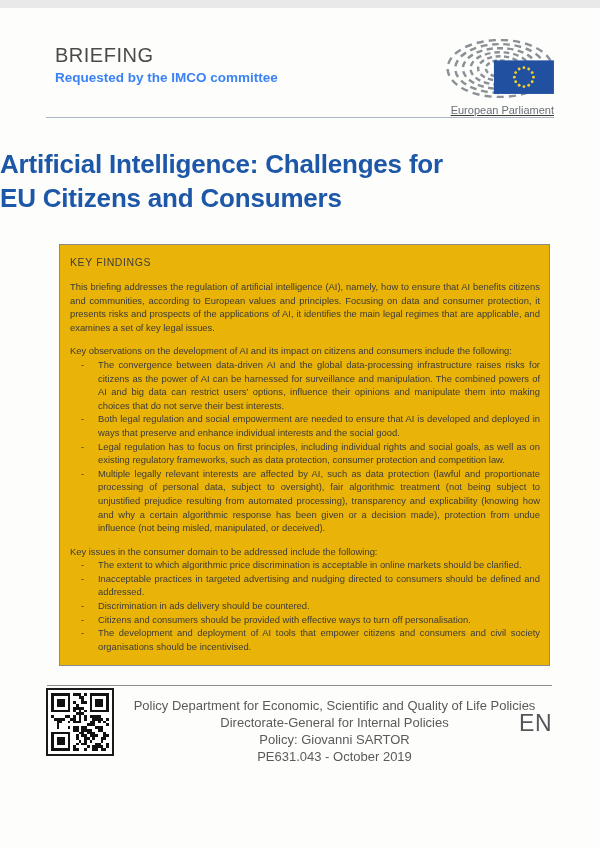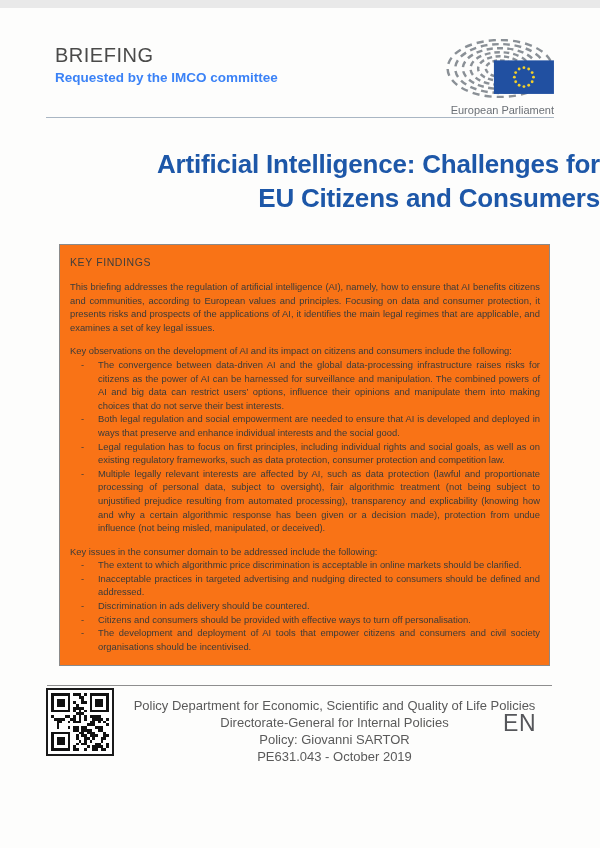--- a/index.html
+++ b/index.html
@@ -11,30 +11,30 @@
   }
   
   .header{
     height:110px;margin:0 46px;box-sizing:border-box;
     border-bottom:1px solid #a9b6c3;
     display:flex;justify-content:space-between;align-items:flex-start;
   }
   .header-left{padding:36px 0 0 9px;}
   .kicker{font-size:20px;letter-spacing:.5px;color:#4a4a49;font-weight:400;line-height:1.1;}
   .subtitle{font-size:13.5px;font-weight:700;color:#3b82f6;margin-top:4px;}
-  .logo-block{padding-top:31px;text-align:right;}
+  .logo-block{padding-top:31px;text-align:right;text-decoration:underline;}
   .logo-caption{font-size:11px;color:#6b7076;margin-top:2px;text-align:right;}
   
   .doc-title{
-    margin-top:29px;text-align:right;font-weight:700;
+    margin-top:29px;text-align:left;font-weight:700;
     font-size:26px;line-height:34px;color:#1d57a8;letter-spacing:-.2px;
   }
   
   .kf-box{
-    margin:29px 50px 0 59px;border:1px solid #8a8a8a;background:#f97316;
+    margin:29px 50px 0 59px;border:1px solid #8a8a8a;background:#eab308;
     padding:10px 9px 12px 10px;box-sizing:border-box;
   }
   .kf-heading{font-size:10.5px;color:#3e3e3d;letter-spacing:.6px;margin:1px 0 12px 0;}
   .kf-box p{
     margin:10px 0 0 0;font-size:9.4px;line-height:13.6px;
     text-align:justify;color:#3b3b3a;
   }
   .bullet-list{margin:0;padding:0;list-style:none;}
   .bullet-item{display:flex;font-size:9.4px;line-height:13.6px;color:#3b3b3a;}
   .bullet-dash{width:17px;padding-left:11px;flex:0 0 auto;text-align:left;}
@@ -47,21 +47,21 @@
   .footer-text{
     margin-left:70px;padding-top:11px;text-align:center;
     font-size:13px;line-height:17px;color:#5a5a5a;
   }
   .qr{
     position:absolute;left:-1px;top:2px;width:58px;height:58px;
     background:#fff;border:2px solid #1a1a1a;padding:3px;
   }
   .qr svg{display:block;width:100%;height:100%;}
   .lang-badge{
-    position:absolute;right:16px;top:24px;
+    position:absolute;right:0;top:24px;
     font-size:23px;color:#55565a;letter-spacing:.5px;
   }
 </style>
 </head>
 <body>
 
 <div class="page">
 
   <div class="header">
     <div class="header-left">

